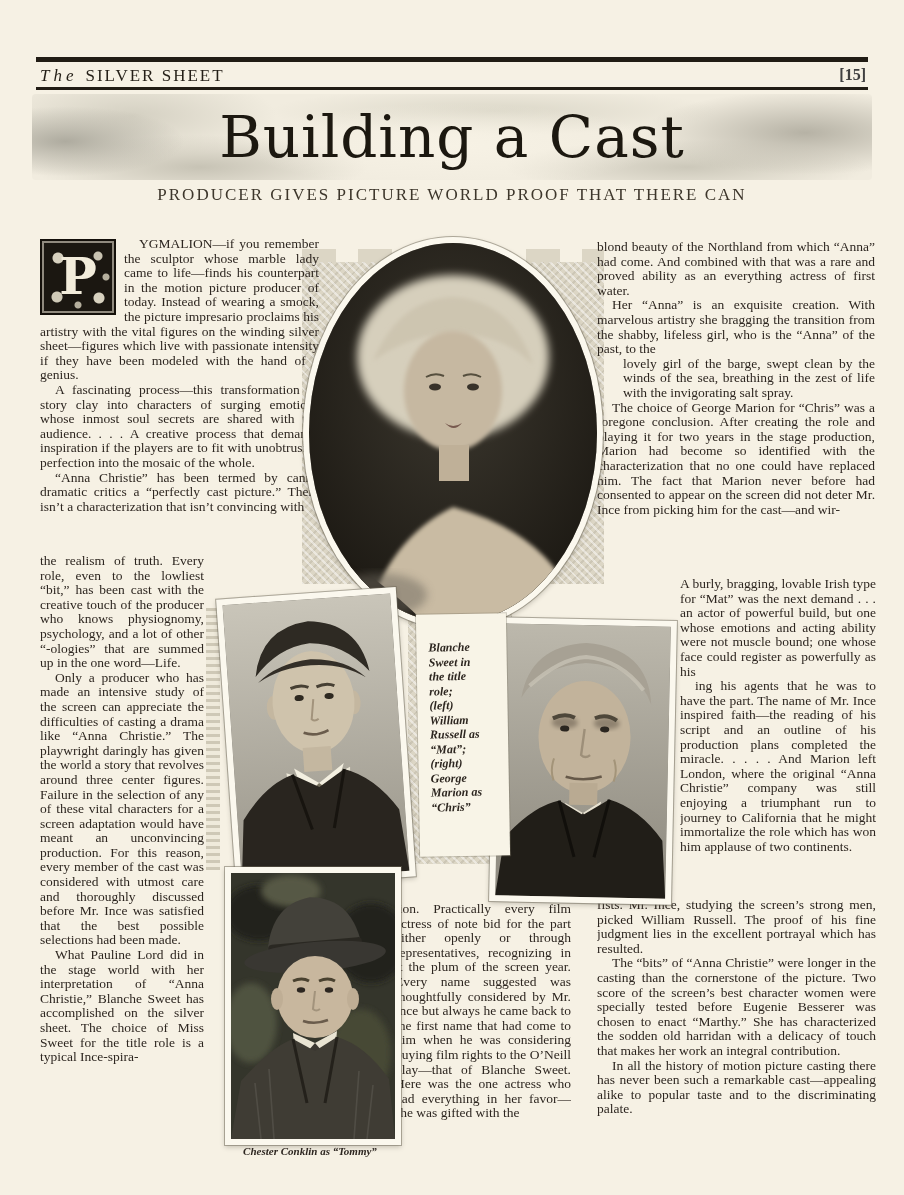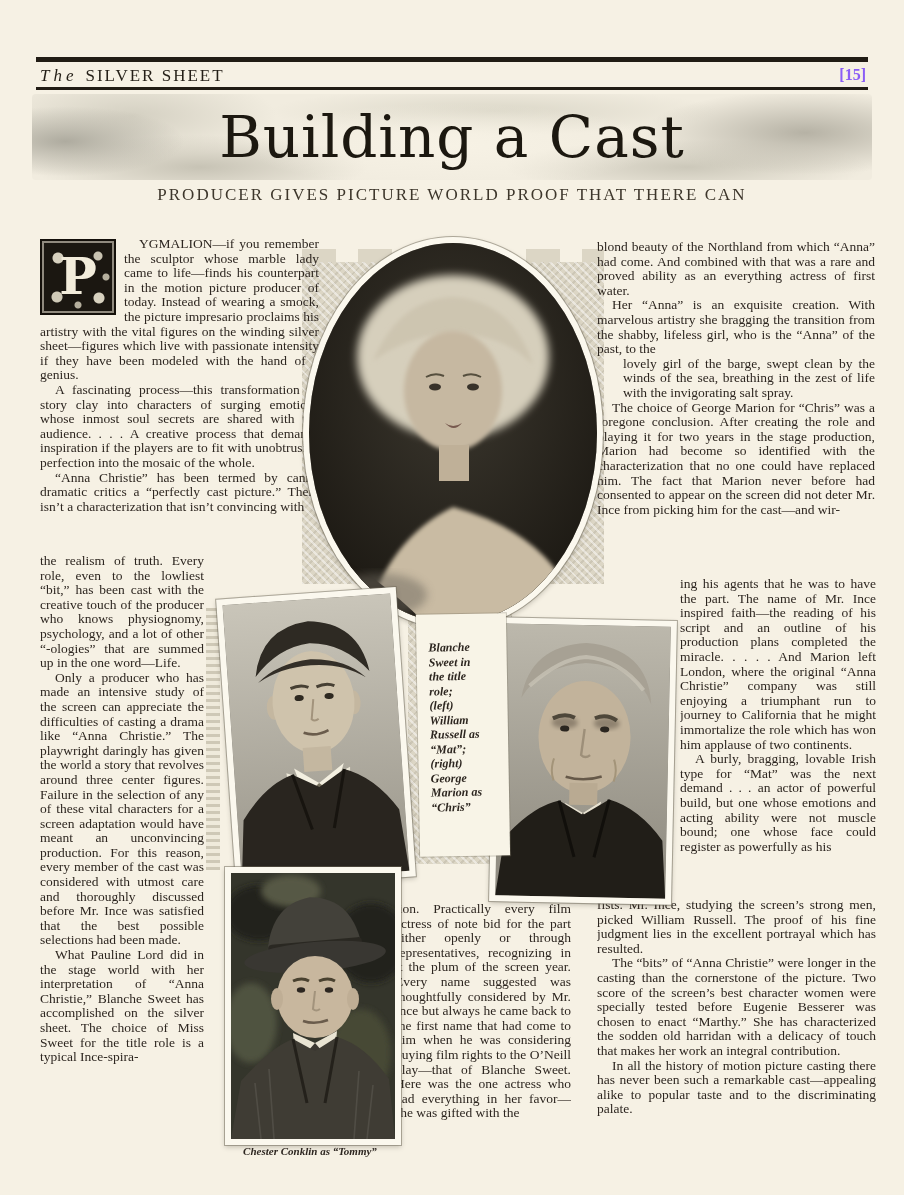--- a/index.html
+++ b/index.html
@@ -5,21 +5,21 @@
   html,body{margin:0;padding:0;background:#d9d4c6;}
   .page{
     position:relative;width:904px;height:1195px;margin:0 auto;
     background:#f6f1e4;color:#2d2620;overflow:hidden;
     font-family:"Liberation Serif", serif;
   }
   .rule{position:absolute;background:#211c14;}
   
   .hdr-left{position:absolute;left:40px;top:66px;font-size:17px;letter-spacing:2px;color:#241f17;}
   .hdr-left .pre{font-style:italic;letter-spacing:4px;margin-right:8px;}
-  .hdr-right{position:absolute;right:38px;top:66px;font-size:16px;font-weight:bold;color:#8b5cf6;}
+  .hdr-right{position:absolute;right:38px;top:66px;font-size:16px;font-weight:bold;color:#404040;}
   
   .mast-art{
     position:absolute;left:32px;top:94px;width:840px;height:86px;
     background:
       radial-gradient(ellipse 300px 60px at 50% 60%, #f7f2e5 0%, rgba(247,242,229,0) 70%),
       radial-gradient(ellipse 170px 50px at 4% 55%, #aeab9f 0%, rgba(174,171,159,0) 70%),
       radial-gradient(ellipse 240px 46px at 20% 85%, #c7c3b5 0%, rgba(199,195,181,0) 70%),
       radial-gradient(ellipse 200px 60px at 12% 25%, #d4d0c2 0%, rgba(212,208,194,0) 72%),
       radial-gradient(ellipse 230px 60px at 92% 45%, #b6b2a5 0%, rgba(182,178,165,0) 70%),
       radial-gradient(ellipse 260px 40px at 78% 85%, #ccc8ba 0%, rgba(204,200,186,0) 70%),
@@ -284,22 +284,22 @@
     </div>
 
   <div class="col cont" style="left:597px;top:240px;width:278px;height:338px;">
       <p>blond beauty of the Northland from which “Anna” had come.  And combined with that was a rare and proved ability as an everything actress of first water.</p>
       <p>Her “Anna” is an exquisite creation. With marvelous artistry she bragging the transition from the shabby, lifeless girl, who is the “Anna” of the past, to the</p>
       <p class="indent">lovely girl of the barge, swept clean by the winds of the sea, breathing in the zest of life with the invigorating salt spray.</p>
       <p>The choice of George Marion for “Chris” was a foregone conclusion. After creating the role and playing it for two years in the stage production, Marion had become so identified with the characterization that no one could have replaced him. The fact that Marion never before had consented to appear on the screen did not deter Mr. Ince from picking him for the cast—and wir-</p>
     </div>
 
   <div class="col cont" style="left:680px;top:577px;width:196px;height:324px;">
+      <p>A burly, bragging, lovable Irish type for “Mat” was the next demand . . . an actor of powerful build, but one whose emotions and acting ability were not muscle bound; one whose face could register as powerfully as his</p>
       <p>ing his agents that he was to have the part.  The name of Mr. Ince inspired faith—the reading of his script and an outline of his production plans completed the miracle. . . . . And Marion left London, where the original “Anna Christie” company was still enjoying a triumphant run to journey to California that he might immortalize the role which has won him applause of two continents.</p>
-      <p>A burly, bragging, lovable Irish type for “Mat” was the next demand . . . an actor of powerful build, but one whose emotions and acting ability were not muscle bound; one whose face could register as powerfully as his</p>
     </div>
 
   <div class="col cont" style="left:597px;top:898px;width:279px;height:268px;">
       <p>fists.  Mr. Ince, studying the screen’s strong men, picked William Russell.  The proof of his fine judgment lies in the excellent portrayal which has resulted.</p>
       <p>The “bits” of “Anna Christie” were longer in the casting than the cornerstone of the picture.  Two score of the screen’s best character women were specially tested before Eugenie Besserer was chosen to enact “Marthy.”  She has characterized the sodden old harridan with a delicacy of touch that makes her work an integral contribution.</p>
       <p>In all the history of motion picture casting there has never been such a remarkable cast—appealing alike to popular taste and to the discriminating palate.</p>
     </div>
 
 </div>
 

